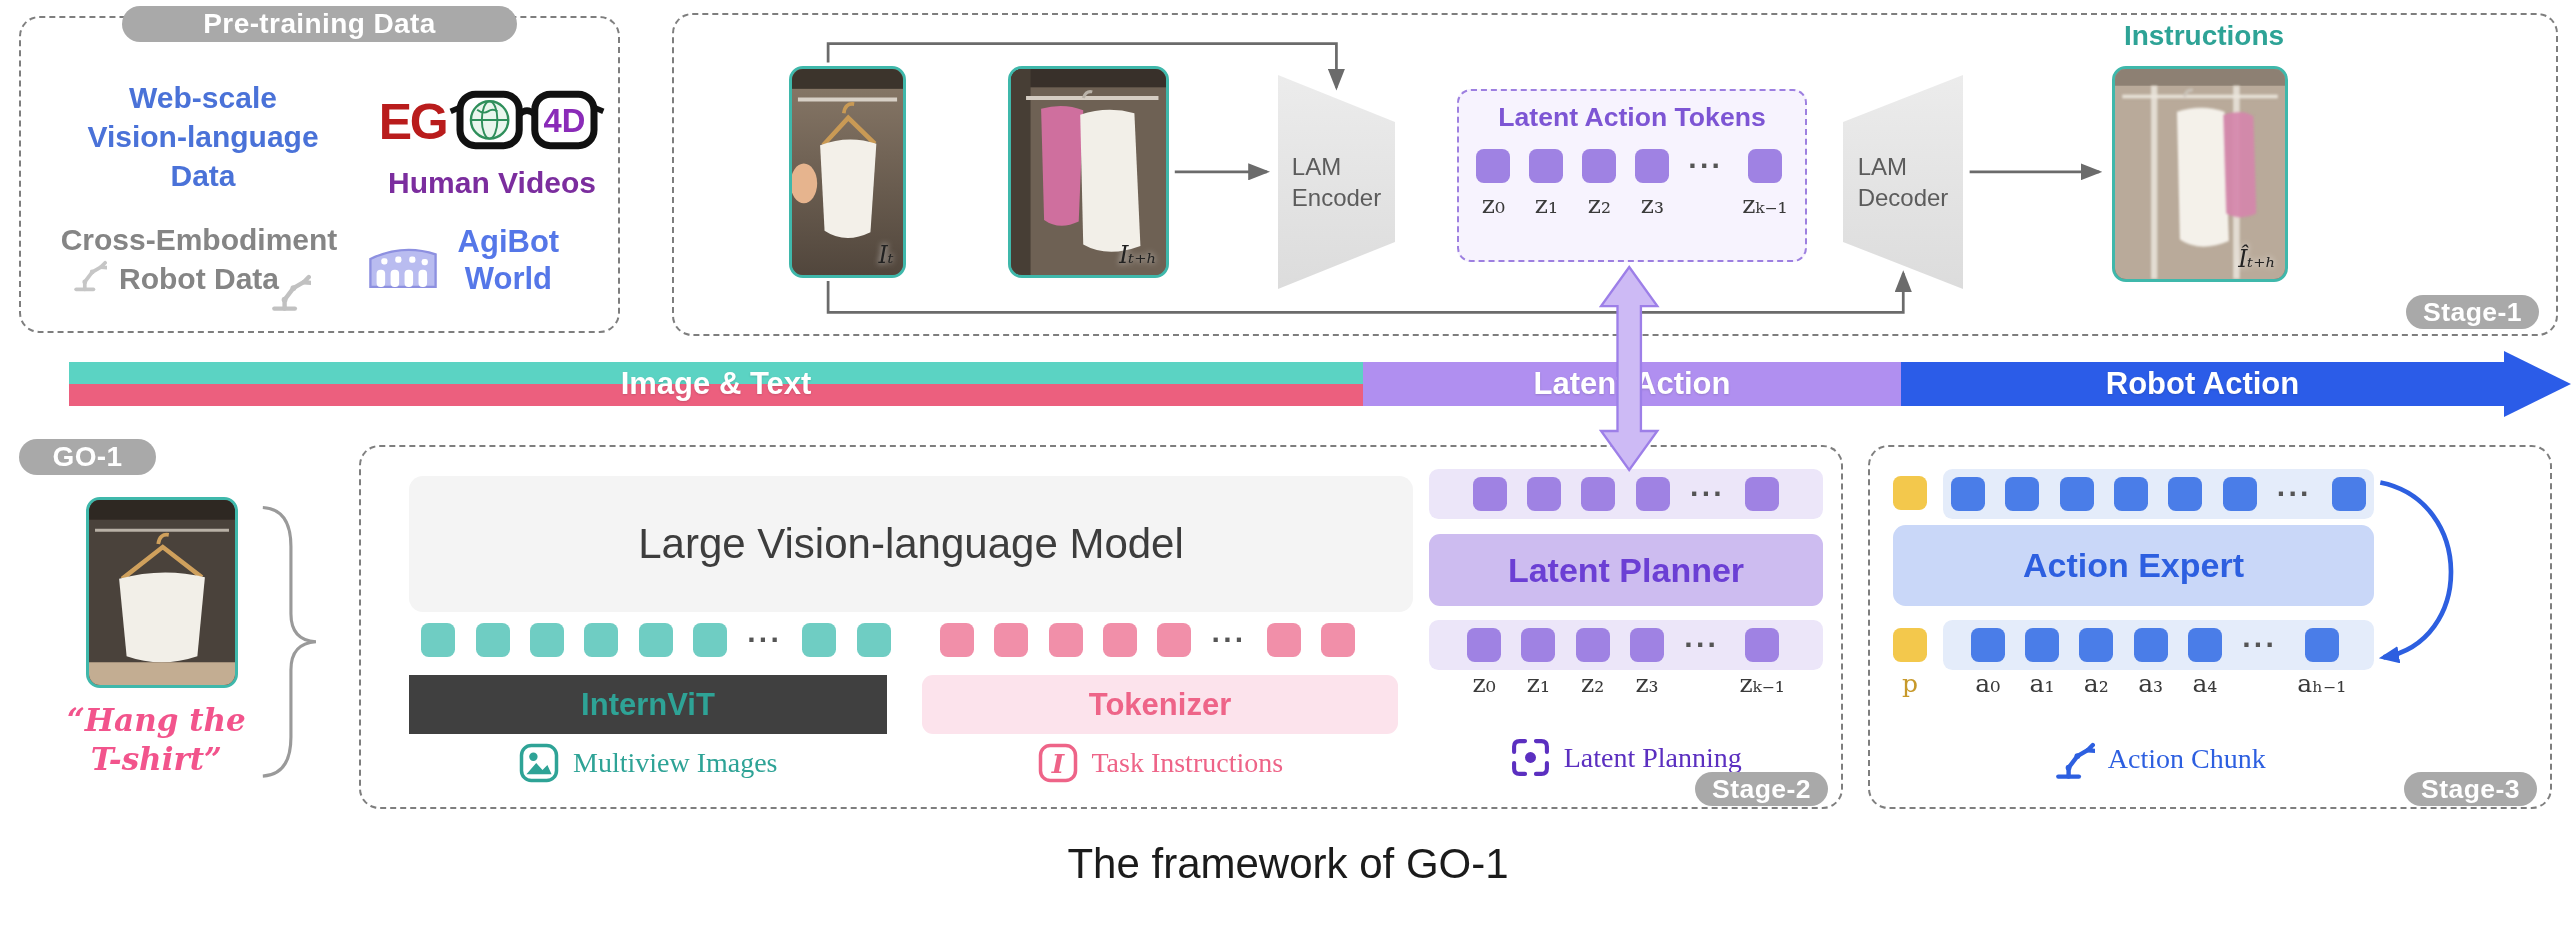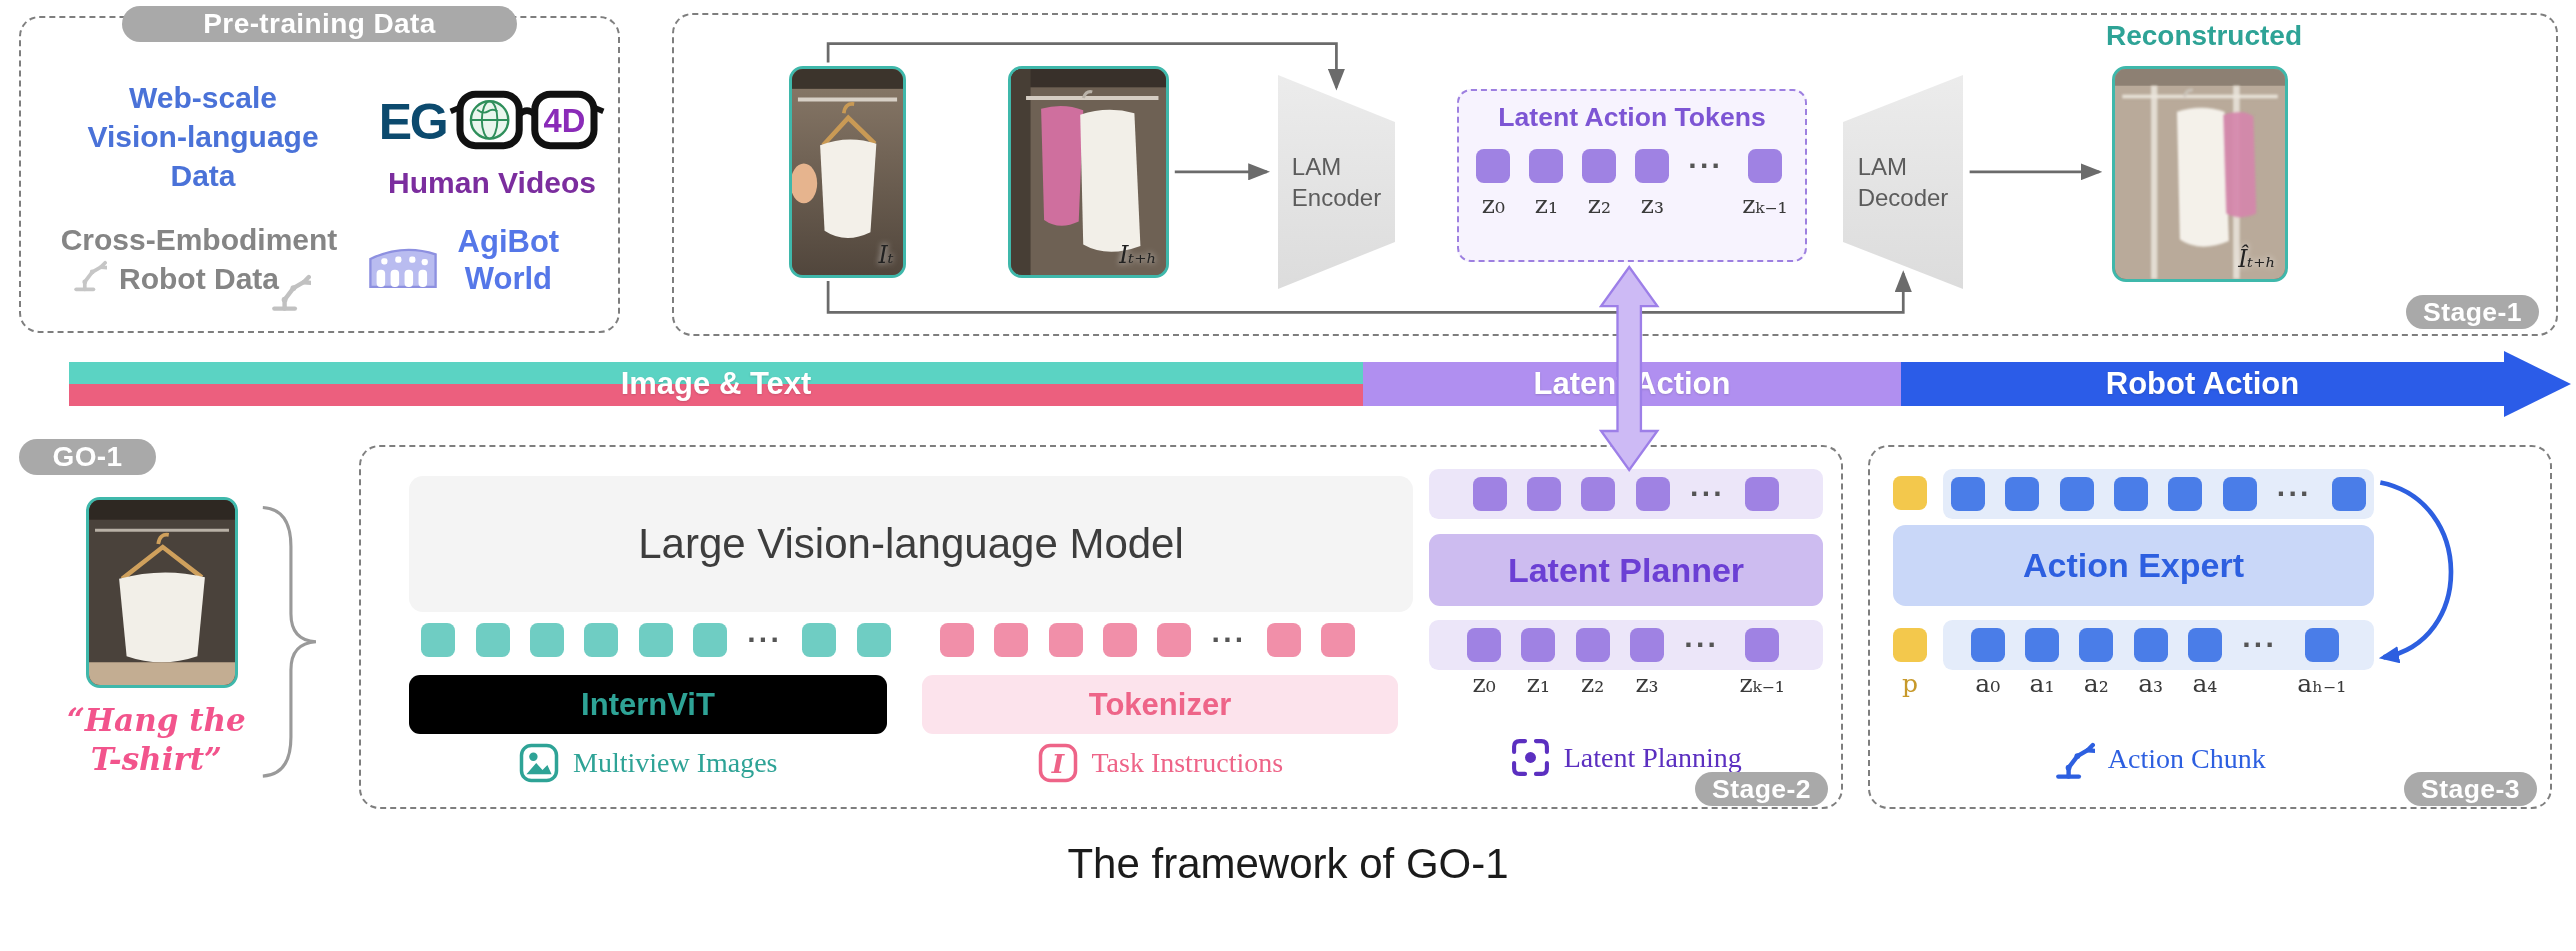--- a/index.html
+++ b/index.html
@@ -50,21 +50,21 @@
 <div id="canvas">
 
   <div class="abs dashed-box" style="left:19px;top:15.6px;width:601px;height:317px"></div>
   <div class="abs badge" style="left:122px;top:6.2px;width:395px;height:36px;font-size:28px">Pre-training Data</div>
 
   <div class="abs preline center" style="left:47px;top:78px;width:312px;color:#4A72D8;font-weight:bold;font-size:30px;line-height:1.3">Web-scale
 Vision-language
 Data</div>
 
   <div class="abs" style="left:359px;top:87px;width:266px;height:69px;display:flex;align-items:center;justify-content:center;gap:3.1px">
-    <span style="font-size:50px;font-weight:800;color:#0c4a6e;letter-spacing:-2.3px">EG</span>
+    <span style="font-size:50px;font-weight:800;color:#b91c1c;letter-spacing:-2.3px">EG</span>
     <svg width="156" height="67" viewBox="0 0 200 86">
       <path d="M2,30 L16,24" stroke="#111" stroke-width="7" fill="none"></path>
       <path d="M184,24 L198,30" stroke="#111" stroke-width="7" fill="none"></path>
       <rect x="14" y="8" width="76" height="66" rx="20" fill="#fff" stroke="#111" stroke-width="9"></rect>
       <rect x="110" y="8" width="76" height="66" rx="20" fill="#fff" stroke="#111" stroke-width="9"></rect>
       <path d="M90,34 Q100,24 110,34" stroke="#111" stroke-width="8" fill="none"></path>
       <g>
         <circle cx="52" cy="41" r="24" fill="#eaf6ee" stroke="#2f8f5b" stroke-width="3"></circle>
         <ellipse cx="52" cy="41" rx="10" ry="24" fill="none" stroke="#2f8f5b" stroke-width="2.5"></ellipse>
         <line x1="28" y1="41" x2="76" y2="41" stroke="#2f8f5b" stroke-width="2.5"></line>
@@ -175,21 +175,21 @@
         <span class="tok-col">
           <span class="tok purple"></span>
           <span class="tok-label">zₖ₋₁</span>
         </span>
       </div>
   </div>
 
   <div class="abs trap dec preline" style="left:1843px;top:75px;width:120px;height:214px">LAM
 Decoder</div>
 
-  <div class="abs center" style="left:2087px;top:20.3px;width:234px;color:#2EA396;font-weight:bold;font-size:28px">Reconstructed</div>
+  <div class="abs center" style="left:2087px;top:20.3px;width:234px;color:#2EA396;font-weight:bold;font-size:28px">Instructions</div>
 
   <div class="abs photo" style="left:2112px;top:66px;width:176px;height:216px">
     <svg viewBox="0 0 236 276" preserveAspectRatio="none">
       <defs>
           <filter id="bl">
             <feGaussianBlur stdDeviation="1.4"></feGaussianBlur>
           </filter>
         </defs>
       <rect width="236" height="276" fill="#b9aa9a"></rect>
       <rect width="236" height="22" fill="#8d8073"></rect>
@@ -290,21 +290,21 @@
         <span class="tok-dots">···</span>
       </span>
       <span class="tok-col">
         <span class="tok pink"></span>
       </span>
       <span class="tok-col">
         <span class="tok pink"></span>
       </span>
     </div>
 
-  <div class="abs rect-label" style="left:409px;top:675px;width:478px;height:59px;background:#000000;border-radius:11px;color:var(--teal,#2EA396);font-size:31px">InternViT</div>
+  <div class="abs rect-label" style="left:409px;top:675px;width:478px;height:59px;background:#404040;border-radius:0;color:var(--teal,#2EA396);font-size:31px">InternViT</div>
   <div class="abs rect-label" style="left:922px;top:675px;width:476px;height:59px;background:#FCE3EC;border-radius:11px;color:var(--pink,#EE6488);font-size:31px">Tokenizer</div>
 
   <div class="abs caption-row" style="left:437px;top:742px;width:422px;color:var(--teal,#2EA396)">
     <svg width="42" height="42" viewBox="0 0 60 60">
       <rect x="5" y="5" width="50" height="50" rx="14" fill="none" stroke="#2EA396" stroke-width="5"></rect>
       <circle cx="22" cy="21" r="6" fill="#2EA396"></circle>
       <path d="M12,46 L26,30 L35,40 L42,33 L48,46 Z" fill="#2EA396"></path>
     </svg>
     <span>Multiview Images</span>
   </div>

